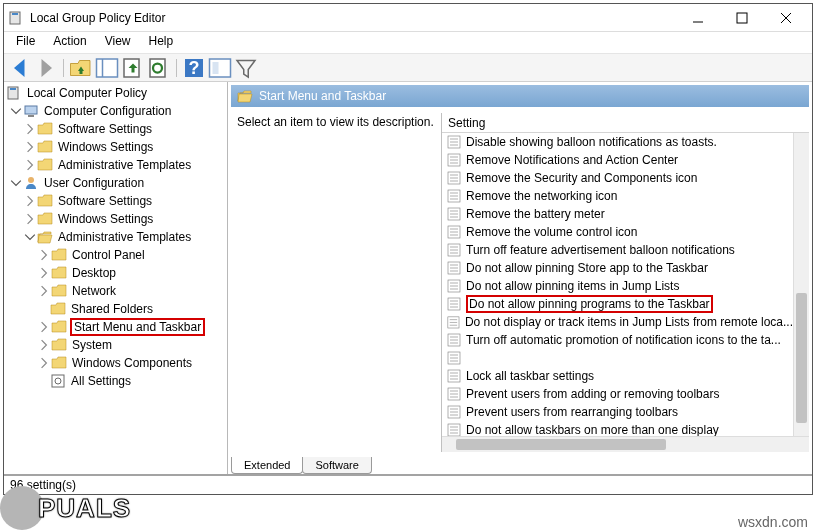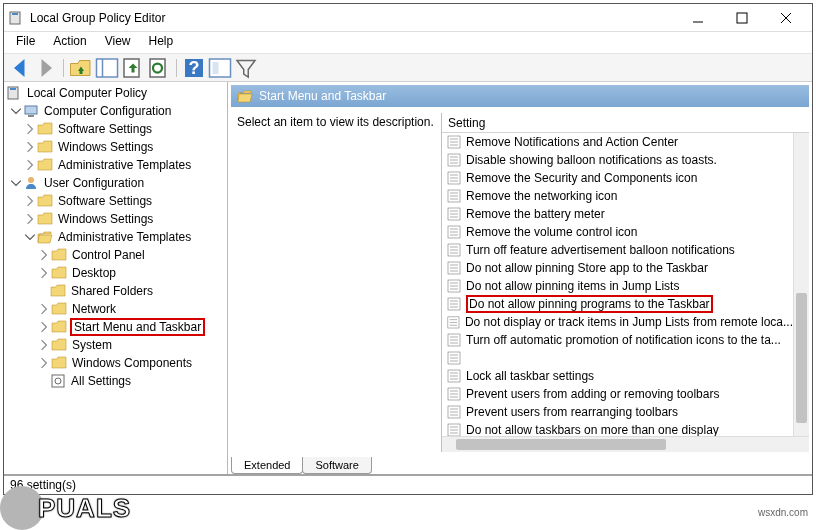--- a/index.html
+++ b/index.html
@@ -53,21 +53,21 @@
 .hscroll { height: 16px; background: #f0f0f0; border-top:1px solid #ddd; position: relative; }
 .hscroll .thumb { position:absolute; top:2px; bottom:2px; background:#c2c2c2; border-radius:2px; }
 .tabs-row { height: 22px; display: flex; align-items: flex-end; padding-left: 3px; background: #fff; border-top: 1px solid #fff; }
 .tab { border: 1px solid #9a9a9a; border-top: none; padding: 2px 12px; font-size: 11px; background: #f4f4f4; position: relative; border-radius: 0 0 4px 4px; margin-right: -1px; }
 .tab.active { background: #fff; }
 
 .statusbar { height: 20px; border-top: 2px solid #a3a3a3; display: flex; align-items: center; padding: 0 6px; font-size: 11px; }
 
 .watermark { position: absolute; left: 0; bottom: 0; font-size: 24px; font-weight: 700; color: #fff; text-shadow: 0 0 2px #000; letter-spacing: 1px; display:flex; align-items:center; }
 .watermark .wm-shape { width: 44px; height: 44px; background: #b5b5b5; border-radius: 50%; display:inline-block; margin-right:-6px; }
-.url { position:absolute; right:8px; bottom:12px; font-size:10px; color:#666;margin-left:48px; }
+.url { position:absolute; right:8px; bottom:0; font-size:14px; color:#666;margin-left:48px; }
 
 .setting-icon rect { fill:#fff; stroke:#7a7a7a; stroke-width:.6; }
 .setting-icon line { stroke:#7a7a7a; stroke-width:.6; }
 </style>
 </head>
 <body>
 
 <div class="window">
 
   <div class="titlebar">
@@ -312,41 +312,41 @@
             </svg>
           </span>
           <span class="ticon">
             <svg viewBox="0 0 16 16">
               <path class="folder-closed" d="M1 4h5l1-2h8v11H1z"></path>
             </svg>
           </span>
           <span class="tlabel">Desktop</span>
         </div>
       <div class="tree-row">
+          <span class="indent" style="width:34px"></span>
+          <span class="expander">
+            <svg viewBox="0 0 10 10">
+              <path d="M3 1 L7 5 L3 9" fill="none" stroke="#888"></path>
+            </svg>
+          </span>
+          <span class="ticon">
+            <svg viewBox="0 0 16 16">
+              <path class="folder-closed" d="M1 4h5l1-2h8v11H1z"></path>
+            </svg>
+          </span>
+          <span class="tlabel">Network</span>
+        </div>
+      <div class="tree-row">
           <span class="indent" style="width:46px"></span>
           <span class="ticon">
             <svg viewBox="0 0 16 16">
               <path class="folder-closed" d="M1 4h5l1-2h8v11H1z"></path>
             </svg>
           </span>
           <span class="tlabel">Shared Folders</span>
-        </div>
-      <div class="tree-row">
-          <span class="indent" style="width:34px"></span>
-          <span class="expander">
-            <svg viewBox="0 0 10 10">
-              <path d="M3 1 L7 5 L3 9" fill="none" stroke="#888"></path>
-            </svg>
-          </span>
-          <span class="ticon">
-            <svg viewBox="0 0 16 16">
-              <path class="folder-closed" d="M1 4h5l1-2h8v11H1z"></path>
-            </svg>
-          </span>
-          <span class="tlabel">Network</span>
         </div>
 
       <div class="tree-row tree-selected">
           <span class="indent" style="width:34px"></span>
           <span class="expander">
             <svg viewBox="0 0 10 10">
               <path d="M3 1 L7 5 L3 9" fill="none" stroke="#888"></path>
             </svg>
           </span>
           <span class="ticon">
@@ -419,32 +419,32 @@
             <div class="list-inner" id="list-inner">
                 <div class="list-row">
                   <span class="sicon">
                     <svg class="setting-icon" viewBox="0 0 16 16">
                       <rect x="2" y="2" width="12" height="12"></rect>
                       <line x1="4" y1="5" x2="12" y2="5"></line>
                       <line x1="4" y1="8" x2="12" y2="8"></line>
                       <line x1="4" y1="11" x2="12" y2="11"></line>
                     </svg>
                   </span>
+                  <span class="slabel">Disable showing balloon notifications as toasts.</span>
+                </div>
+                <div class="list-row">
+                  <span class="sicon">
+                    <svg class="setting-icon" viewBox="0 0 16 16">
+                      <rect x="2" y="2" width="12" height="12"></rect>
+                      <line x1="4" y1="5" x2="12" y2="5"></line>
+                      <line x1="4" y1="8" x2="12" y2="8"></line>
+                      <line x1="4" y1="11" x2="12" y2="11"></line>
+                    </svg>
+                  </span>
                   <span class="slabel">Remove Notifications and Action Center</span>
-                </div>
-                <div class="list-row">
-                  <span class="sicon">
-                    <svg class="setting-icon" viewBox="0 0 16 16">
-                      <rect x="2" y="2" width="12" height="12"></rect>
-                      <line x1="4" y1="5" x2="12" y2="5"></line>
-                      <line x1="4" y1="8" x2="12" y2="8"></line>
-                      <line x1="4" y1="11" x2="12" y2="11"></line>
-                    </svg>
-                  </span>
-                  <span class="slabel">Disable showing balloon notifications as toasts.</span>
                 </div>
                 <div class="list-row">
                   <span class="sicon">
                     <svg class="setting-icon" viewBox="0 0 16 16">
                       <rect x="2" y="2" width="12" height="12"></rect>
                       <line x1="4" y1="5" x2="12" y2="5"></line>
                       <line x1="4" y1="8" x2="12" y2="8"></line>
                       <line x1="4" y1="11" x2="12" y2="11"></line>
                     </svg>
                   </span>

